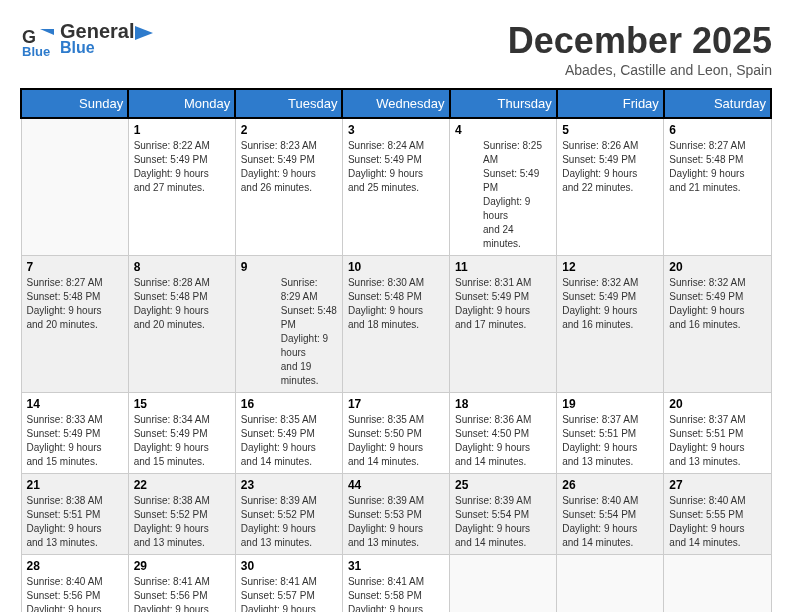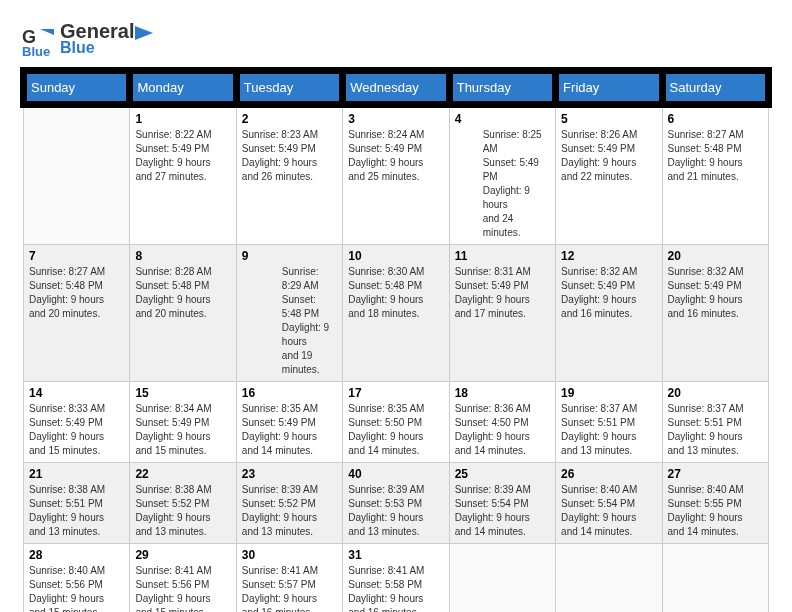--- a/index.html
+++ b/index.html
@@ -42,24 +42,24 @@
     }
     .calendar {
       width: 100%;
       border-collapse: collapse;
       font-size: 11px;
     }
     .calendar th {
       background-color: #2e7bcc;
       color: #fff;
       padding: 6px 4px;
-      text-align: left;
+      text-align: right;
       font-size: 13px;
       font-weight: normal;
-      border: 7px solid #000000;
+      border: 2px solid #000000;
     }
     .calendar td {
       border: 1px solid #ccc;
       vertical-align: top;
       padding: 4px 5px;
       width: calc(100% / 7);
       min-height: 80px;
       background: #fff;
     }
     .calendar td.empty {
@@ -91,20 +91,24 @@
       <polygon points="20,8 34,14 34,8" fill="#2e7bcc"></polygon>
       <text x="2" y="35" font-size="13" font-weight="bold" fill="#2e7bcc" font-family="Arial">Blue</text>
     </svg>
     <div>
       <div><span style="color:#333;font-size:20px;font-weight:bold;">General</span><svg width="18" height="14" viewBox="0 0 18 14" style="vertical-align:middle;margin-left:1px;">
             <polygon points="0,0 18,7 0,14" fill="#2e7bcc"></polygon>
           </svg></div>
       <div style="color:#2e7bcc;font-size:16px;font-weight:bold;margin-top:-4px;">Blue</div>
     </div>
   </div>
+  <div class="title-block">
+    <div class="month-title">December 2025</div>
+    <div class="location">Abades, Castille and Leon, Spain</div>
+  </div>
 </div>
 
 <table class="calendar">
   <thead>
     <tr>
     <th>Sunday</th>
         <th>Monday</th>
         <th>Tuesday</th>
         <th>Wednesday</th>
         <th>Thursday</th>
@@ -276,21 +280,21 @@
 and 13 minutes.</div>
         </td>
         <td>
           <span class="day-num">23</span>
           <div class="day-info" style="white-space: pre-line;">Sunrise: 8:39 AM
 Sunset: 5:52 PM
 Daylight: 9 hours
 and 13 minutes.</div>
         </td>
         <td>
-          <span class="day-num">40</span>
+          <span class="day-num">44</span>
           <div class="day-info" style="white-space: pre-line;">Sunrise: 8:39 AM
 Sunset: 5:53 PM
 Daylight: 9 hours
 and 13 minutes.</div>
         </td>
         <td>
           <span class="day-num">25</span>
           <div class="day-info" style="white-space: pre-line;">Sunrise: 8:39 AM
 Sunset: 5:54 PM
 Daylight: 9 hours

